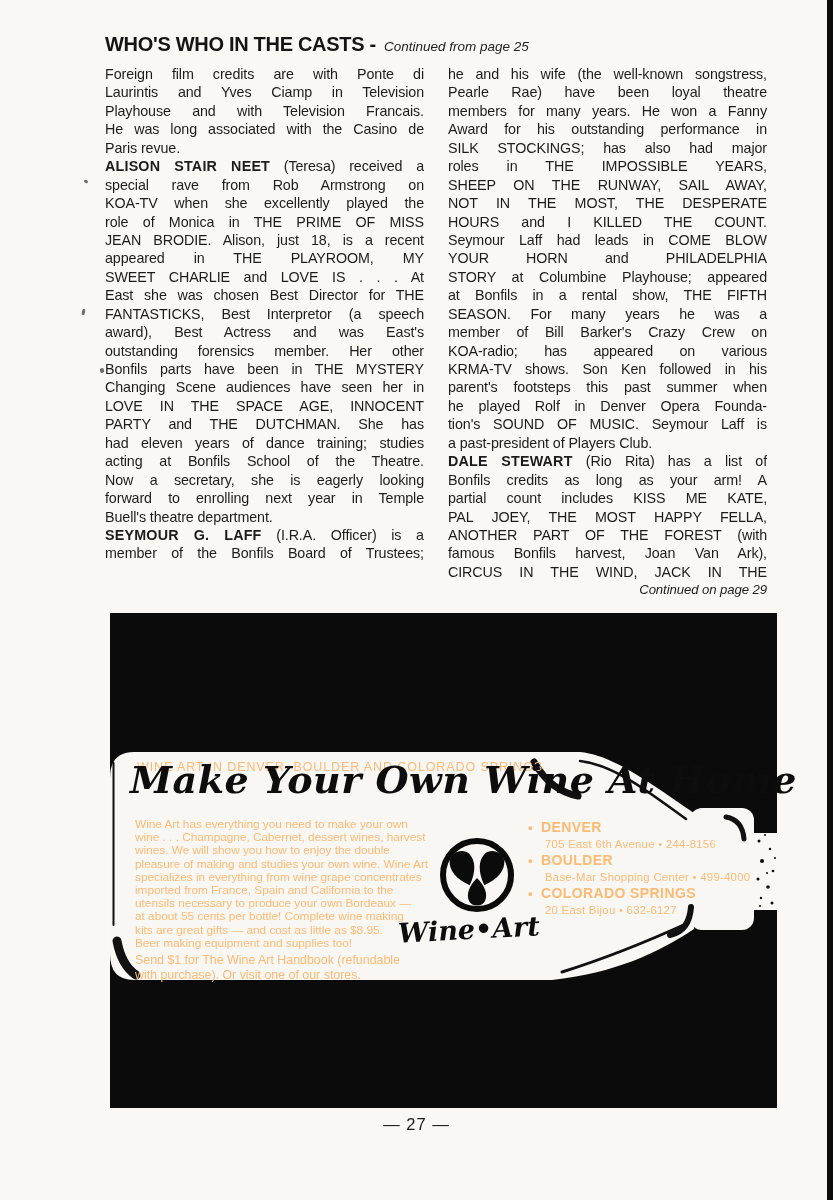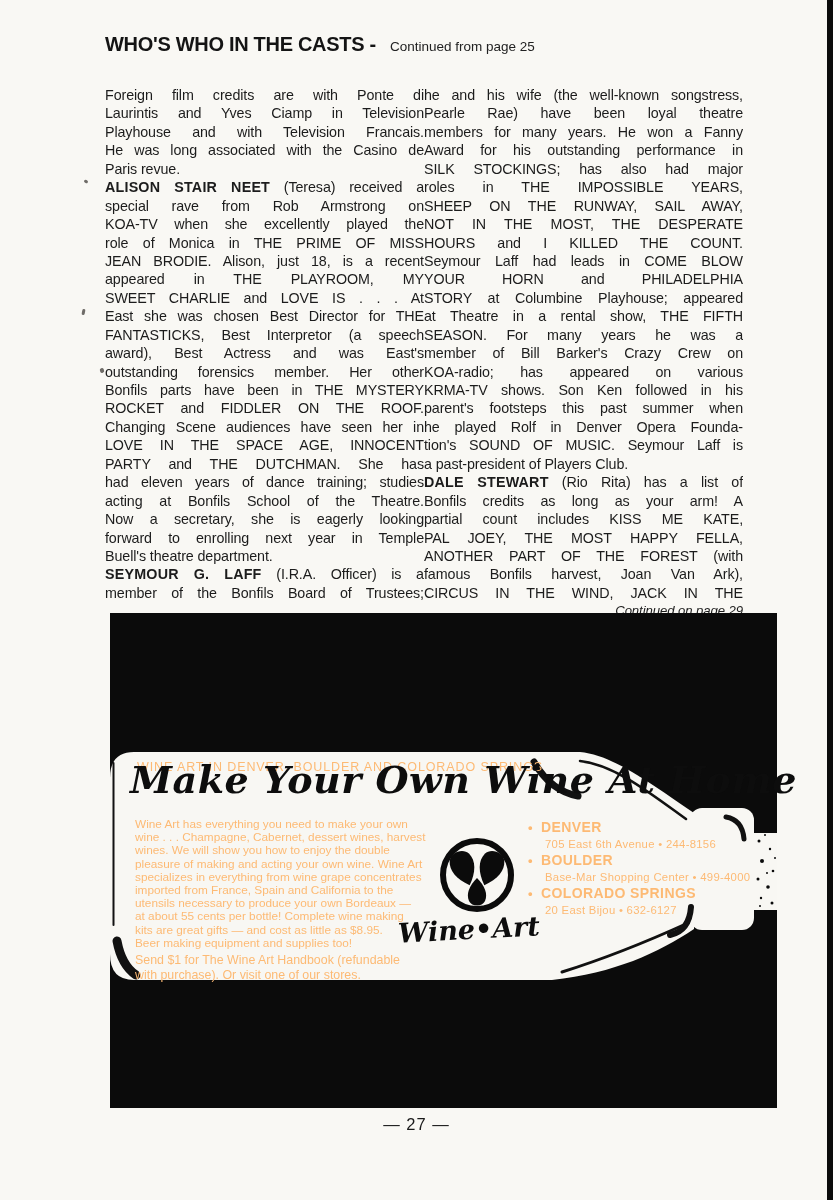--- a/index.html
+++ b/index.html
@@ -17,24 +17,24 @@
   
   .edge-strip{position:absolute;right:0;top:0;width:6px;height:100%;background:#0c0c0c;}
   .speck{position:absolute;background:#6f6c68;border-radius:2px;}
   .speck.s1{left:84px;top:180px;width:4px;height:3px;transform:rotate(35deg);}
   .speck.s2{left:82px;top:309px;width:3px;height:6px;transform:rotate(12deg);}
   .speck.s3{left:100px;top:368px;width:4px;height:5px;transform:rotate(-20deg);}
 
   
   .header{position:absolute;left:105px;top:33px;width:670px;white-space:nowrap;}
   .header .title{font-weight:bold;font-size:20px;letter-spacing:-0.3px;color:#141414;}
-  .header .cont{font-size:13.5px;margin-left:14px;color:#222;}
-
-  
-  .columns{position:absolute;left:105px;top:65px;width:662px;display:flex;margin-top:21px;}
+  .header .cont{font-style:italic;font-size:13.5px;margin-left:8px;color:#222;}
+
+  
+  .columns{position:absolute;left:105px;top:65px;width:662px;display:flex;gap:24px;}
   .col{width:319px;font-size:14.3px;line-height:18.45px;letter-spacing:-0.1px;color:#1c1c1c;}
   .tl{text-align:justify;text-align-last:justify;height:18.45px;overflow:hidden;}
   .tl .b{font-weight:bold;letter-spacing:0.2px;}
   .tl.noj{text-align:left;text-align-last:left;}
   .tl.rit{text-align:right;text-align-last:right;font-style:italic;font-size:13.2px;}
 
   
   .adbox{position:absolute;left:110px;top:613px;width:667px;height:495px;background:#0b0b0b;}
   .adbox svg{position:absolute;left:0;top:0;}
   .ad-text{position:absolute;color:#fdba74;}
@@ -81,21 +81,20 @@
         <div class="tl"><span>KOA-TV when she excellently played the</span></div>
         <div class="tl"><span>role of Monica in THE PRIME OF MISS</span></div>
         <div class="tl"><span>JEAN BRODIE. Alison, just 18, is a recent</span></div>
         <div class="tl"><span>appeared in THE PLAYROOM, MY</span></div>
         <div class="tl"><span>SWEET CHARLIE and LOVE IS . . . At</span></div>
         <div class="tl"><span>East she was chosen Best Director for THE</span></div>
         <div class="tl"><span>FANTASTICKS, Best Interpretor (a speech</span></div>
         <div class="tl"><span>award), Best Actress and was East's</span></div>
         <div class="tl"><span>outstanding forensics member. Her other</span></div>
         <div class="tl"><span>Bonfils parts have been in THE MYSTERY</span></div>
-        <div class="tl"><span>ROCKET and FIDDLER ON THE ROOF.</span></div>
         <div class="tl"><span>Changing Scene audiences have seen her in</span></div>
         <div class="tl"><span>LOVE IN THE SPACE AGE, INNOCENT</span></div>
         <div class="tl"><span>PARTY and THE DUTCHMAN. She has</span></div>
         <div class="tl"><span>had eleven years of dance training; studies</span></div>
         <div class="tl"><span>acting at Bonfils School of the Theatre.</span></div>
         <div class="tl"><span>Now a secretary, she is eagerly looking</span></div>
         <div class="tl"><span>forward to enrolling next year in Temple</span></div>
         <div class="tl noj"><span>Buell's theatre department.</span></div>
         <div class="tl"><span class="b">SEYMOUR G. LAFF</span><span> (I.R.A. Officer) is a</span></div>
         <div class="tl"><span>member of the Bonfils Board of Trustees;</span></div>
@@ -106,21 +105,21 @@
         <div class="tl"><span>members for many years. He won a Fanny</span></div>
         <div class="tl"><span>Award for his outstanding performance in</span></div>
         <div class="tl"><span>SILK STOCKINGS; has also had major</span></div>
         <div class="tl"><span>roles in THE IMPOSSIBLE YEARS,</span></div>
         <div class="tl"><span>SHEEP ON THE RUNWAY, SAIL AWAY,</span></div>
         <div class="tl"><span>NOT IN THE MOST, THE DESPERATE</span></div>
         <div class="tl"><span>HOURS and I KILLED THE COUNT.</span></div>
         <div class="tl"><span>Seymour Laff had leads in COME BLOW</span></div>
         <div class="tl"><span>YOUR HORN and PHILADELPHIA</span></div>
         <div class="tl"><span>STORY at Columbine Playhouse; appeared</span></div>
-        <div class="tl"><span>at Theatre in a rental show, THE FIFTH</span></div>
+        <div class="tl"><span>at Bonfils in a rental show, THE FIFTH</span></div>
         <div class="tl"><span>SEASON. For many years he was a</span></div>
         <div class="tl"><span>member of Bill Barker's Crazy Crew on</span></div>
         <div class="tl"><span>KOA-radio; has appeared on various</span></div>
         <div class="tl"><span>KRMA-TV shows. Son Ken followed in his</span></div>
         <div class="tl"><span>parent's footsteps this past summer when</span></div>
         <div class="tl"><span>he played Rolf in Denver Opera Founda-</span></div>
         <div class="tl"><span>tion's SOUND OF MUSIC. Seymour Laff is</span></div>
         <div class="tl noj"><span>a past-president of Players Club.</span></div>
         <div class="tl"><span class="b">DALE STEWART</span><span> (Rio Rita) has a list of</span></div>
         <div class="tl"><span>Bonfils credits as long as your arm! A</span></div>
@@ -172,21 +171,21 @@
         <path d="M 0 -15 C 8 -7 11 1 8 8 C 5 14 -5 14 -8 8 C -11 1 -8 -7 0 -15 Z" fill="#0b0b0b" transform="translate(367,280) scale(1.0)"></path>
       </g>
     </svg>
 
     <div class="ad-text ad-tagline">WINE ART IN DENVER, BOULDER AND COLORADO SPRINGS</div>
     <div class="ad-text ad-headline">Make Your Own Wine At Home</div>
     <div class="ad-text ad-body">
         <div class="tl"><span>Wine Art has everything you need to make your own</span></div>
         <div class="tl"><span>wine . . . Champagne, Cabernet, dessert wines, harvest</span></div>
         <div class="tl"><span>wines. We will show you how to enjoy the double</span></div>
-        <div class="tl"><span>pleasure of making and acting your own wine. Wine Art</span></div>
+        <div class="tl"><span>pleasure of making and studies your own wine. Wine Art</span></div>
         <div class="tl"><span>specializes in everything from wine grape concentrates</span></div>
         <div class="tl"><span>imported from France, Spain and California to the</span></div>
         <div class="tl"><span>utensils necessary to produce your own Bordeaux —</span></div>
         <div class="tl"><span>at about 55 cents per bottle! Complete wine making</span></div>
         <div class="tl"><span>kits are great gifts — and cost as little as $8.95.</span></div>
         <div class="tl"><span>Beer making equipment and supplies too!</span></div>
       </div>
     <div class="ad-text ad-cta">
         <div class="tl"><span>Send $1 for The Wine Art Handbook (refundable</span></div>
         <div class="tl"><span>with purchase). Or visit one of our stores.</span></div>

